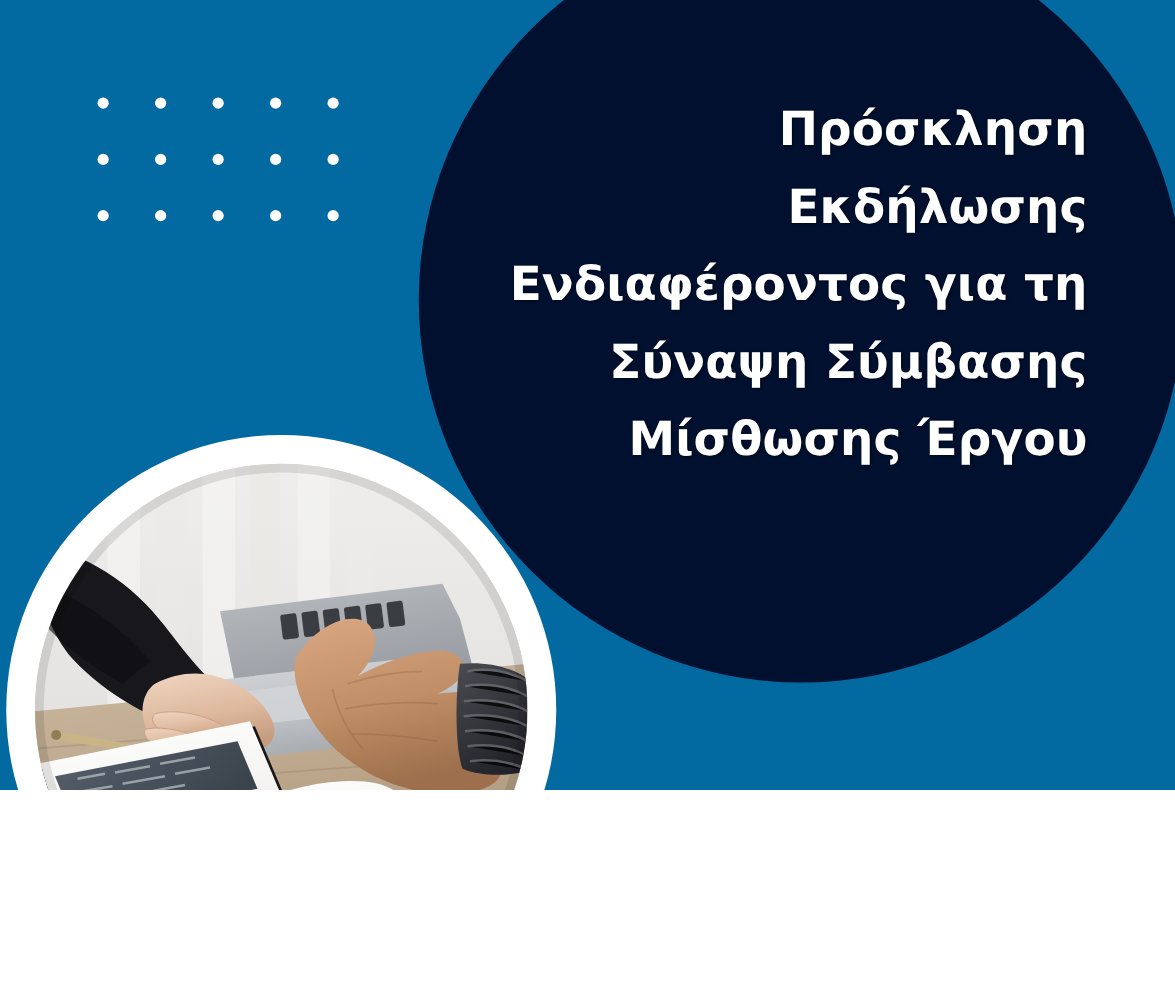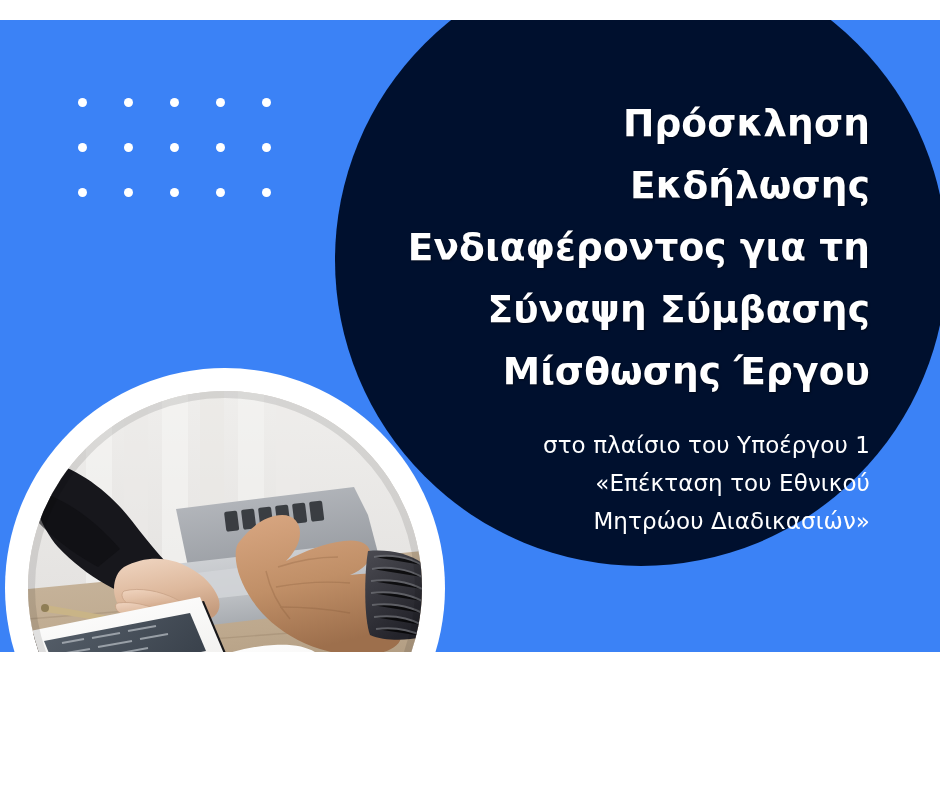--- a/index.html
+++ b/index.html
@@ -6,23 +6,22 @@
   html,body{
     width:940px; height:788px;
     background:#ffffff;
     font-family:"DejaVu Sans","Liberation Sans",sans-serif;
     overflow:hidden;
   }
 
   #poster{
     position:relative;
     width:940px; height:632px;
-    background:#3b82f6;
+    background:#0369a1;
     overflow:hidden;
-    margin-top:20px;
   }
 
   
   .dark-circle{
     position:absolute;
     left:335px;  top:-66px;
     width:612px; height:612px;
     border-radius:50%;
     background:#00102E;
   }
@@ -297,18 +296,15 @@
         <circle cx="197" cy="197" r="197" fill="none" stroke="rgba(0,0,0,0.10)" stroke-width="14"></circle>
       </svg>
     </div>
   </div>
 
   <div class="text-block">
     <h1 class="headline">Πρόσκληση Εκδήλωσης
 Ενδιαφέροντος για τη
 Σύναψη Σύμβασης
 Μίσθωσης Έργου</h1>
-    <p class="subhead">στο πλαίσιο του Υποέργου 1
-«Επέκταση του Εθνικού
-Μητρώου Διαδικασιών»</p>
   </div>
 
 </div>
 
 </body></html>

